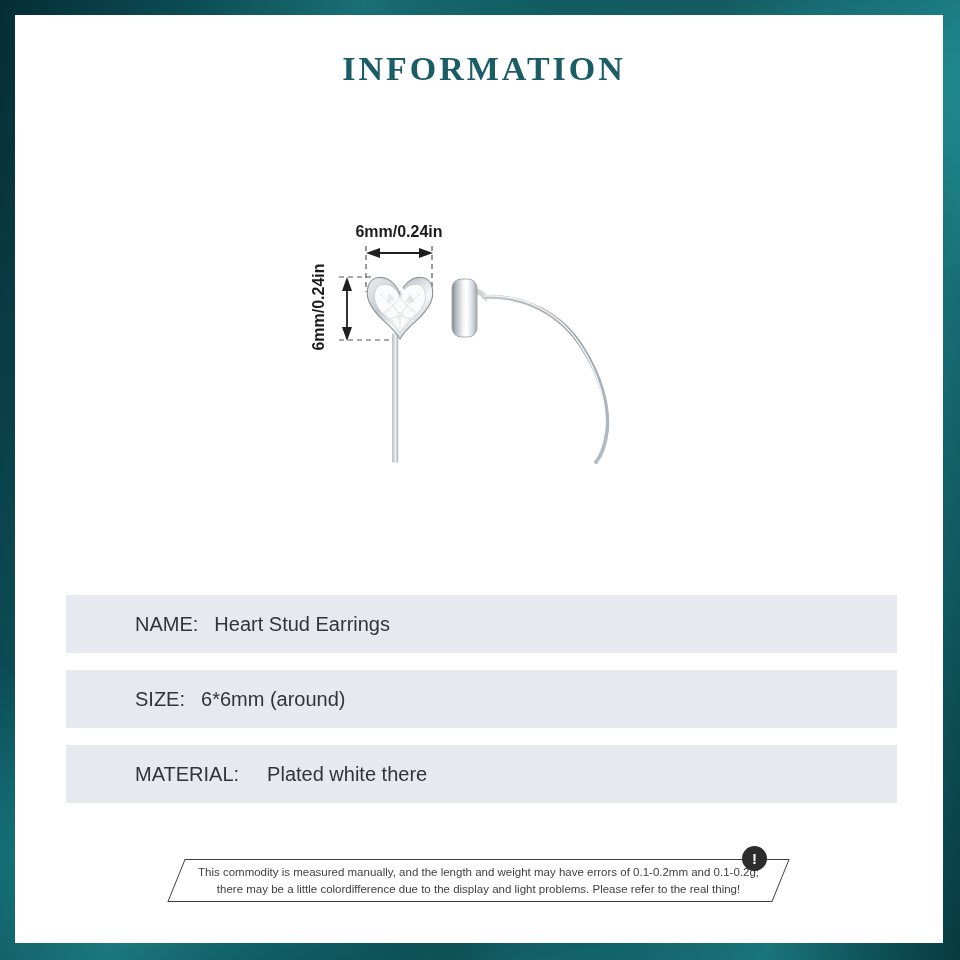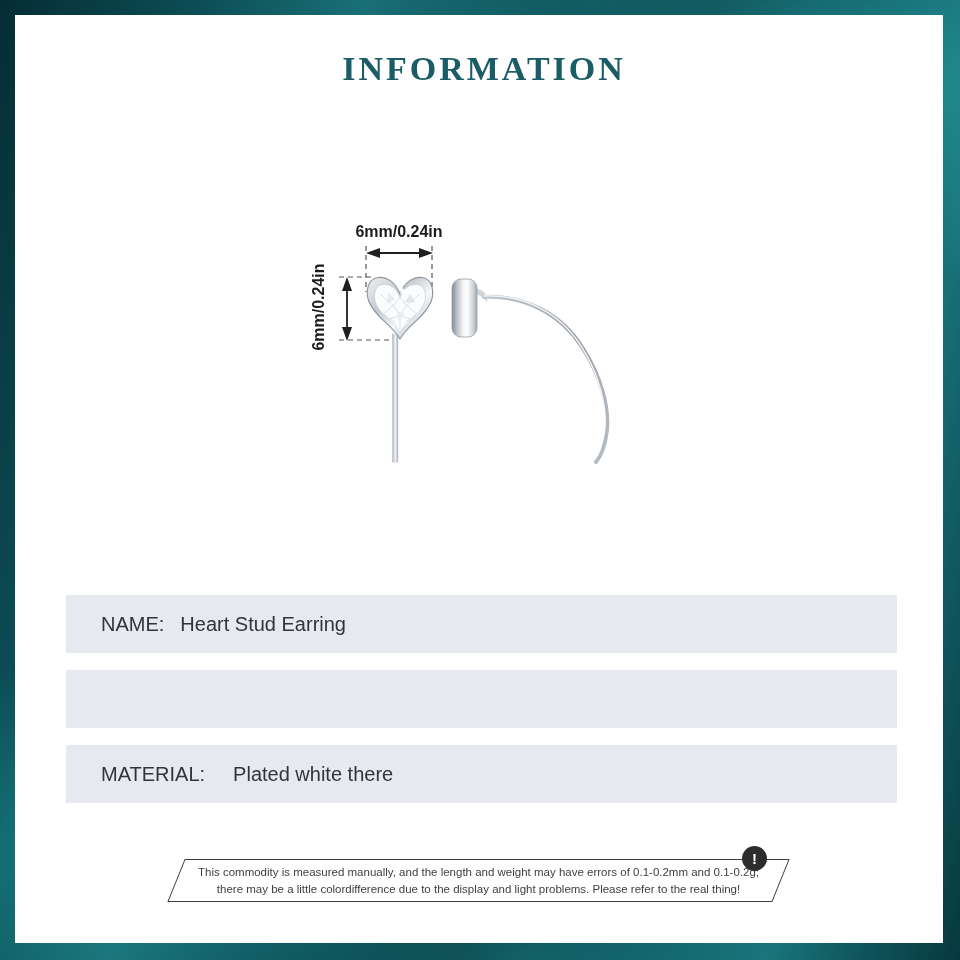--- a/index.html
+++ b/index.html
@@ -21,21 +21,21 @@
     font-size:34px;font-weight:600;letter-spacing:3px;color:#1b5d66;margin:4px;
   }
   .figure-svg{position:absolute;left:295px;top:205px;}
 
   .specs{position:absolute;left:66px;top:595px;width:831px;}
   .spec-row{
     display:flex;align-items:center;height:58px;margin-bottom:17px;
     background:#e6e9ef;padding-left:35px;box-sizing:border-box;
     font-size:20px;color:#30353b;
   }
-  .cell{display:flex;align-items:flex-end;}
+  .cell{display:flex;align-items:flex-end;margin-left:34px;}
   .cell.left{flex:0 0 417px;}
   .cell .lbl{margin-right:16px;white-space:nowrap;}
   .cell.right .lbl{margin-right:28px;}
   .cell .val{white-space:nowrap;}
 
   .disclaimer{
     position:absolute;left:176px;top:859px;width:605px;height:43px;
     background:#ffffff;border:1.5px solid #3f3f3f;box-sizing:border-box;
     transform:skewX(-22deg);
   }
@@ -133,24 +133,28 @@
       <rect x="452" y="279" width="25" height="58" rx="9" fill="url(#sideGrad)" stroke="#969da4" stroke-width="0.8"></rect>
       <path d="M484,297 C525,295 561,314 582,347 C601,376 609,407 607,430 C605,446 601,456 596,462" fill="none" stroke="url(#wireGrad)" stroke-width="4" stroke-linecap="round"></path>
       <path d="M484,296 C524,294 560,313 581,346 C599,374 607,405 605,428 C603,443 600,453 595,459" fill="none" stroke="#ffffff" stroke-width="1.4" stroke-linecap="round" opacity="0.85"></path>
     </g>
   </svg>
 
   <div class="specs">
     <div class="spec-row">
       <div class="cell left">
         <span class="lbl">NAME:</span>
-        <span class="val">Heart Stud Earring</span>
+        <span class="val">Heart Stud Earrings</span>
       </div>
     </div>
     <div class="spec-row">
+      <div class="cell left">
+        <span class="lbl">SIZE:</span>
+        <span class="val">6*6mm (around)</span>
+      </div>
     </div>
     <div class="spec-row">
       <div class="cell right">
         <span class="lbl">MATERIAL:</span>
         <span class="val">Plated white there</span>
       </div>
     </div>
   </div>
 
   <div class="disclaimer">

